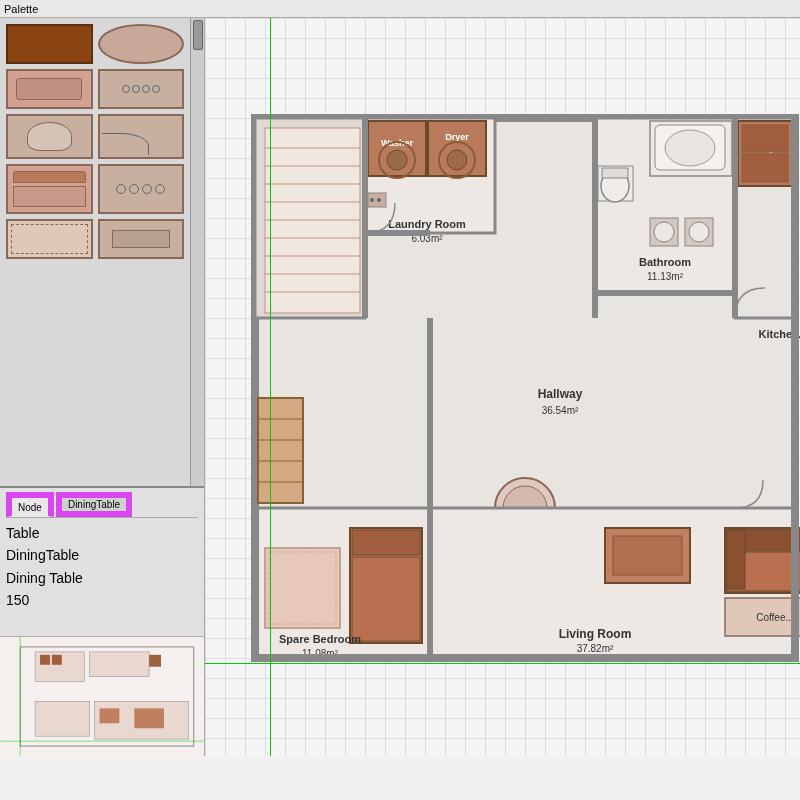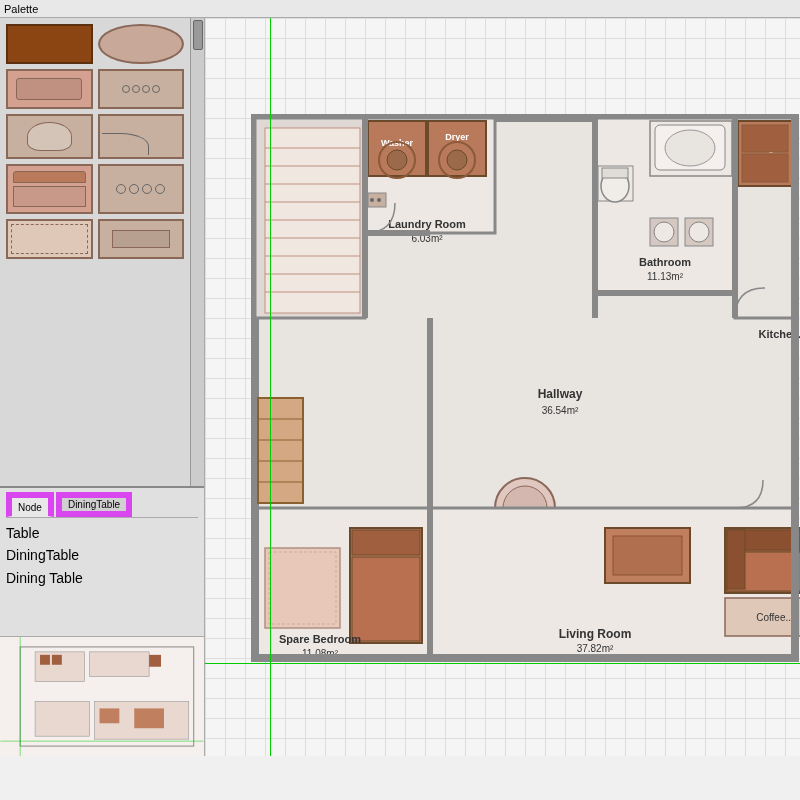--- a/index.html
+++ b/index.html
@@ -217,20 +217,21 @@
 
       <div id="node-info">
         <div id="node-info-tabs">
           <button class="tab-btn active">Node</button>
           <button class="tab-btn">DiningTable</button>
         </div>
         <div id="node-info-content">
           <div>Table</div>
           <div><span>DiningTable</span></div>
           <div><span>Dining Table</span></div>
+          <div><span>150</span></div>
         </div>
       </div>
 
       <div id="minimap">
         <div class="minimap-img">
           <svg width="100%" height="100%" viewBox="0 0 205 120">
 
             <rect x="20" y="10" width="175" height="100" fill="#f5f0ee" stroke="#888" stroke-width="1"></rect>
 
             <rect x="35" y="15" width="50" height="30" fill="#e8d8d0" stroke="#888" stroke-width="0.5"></rect>

